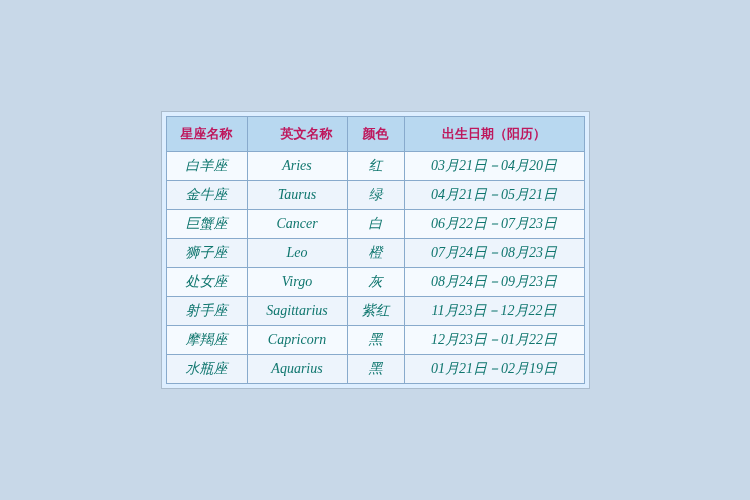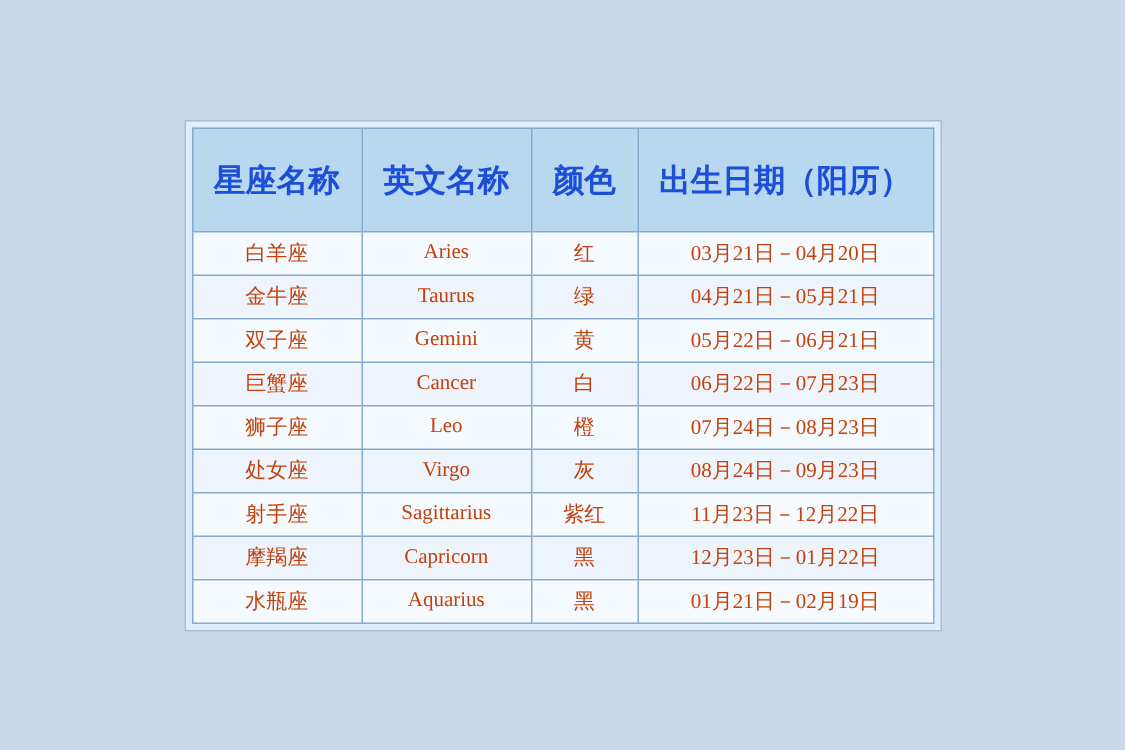--- a/index.html
+++ b/index.html
@@ -25,36 +25,37 @@
     }
 
     table {
       border-collapse: collapse;
       background-color: #f0f8ff;
     }
 
     th {
       background-color: #b8d8f0;
       border: 1px solid #88aacc;
-      padding: 20px 14px;
+      padding: 8px 14px;
       text-align: center;
-      font-size: 21px;
+      font-size: 13px;
       font-weight: bold;
-      color: #1d4ed8;
+      color: #be185d;
       white-space: nowrap;
     }
 
     td {
       border: 1px solid #88aacc;
       padding: 5px 14px;
       text-align: center;
       font-size: 14px;
-      color: #c2410c;
+      color: #0f766e;
       background-color: #f5faff;
       white-space: nowrap;
+      font-style: italic;
     }
 
     tr:nth-child(even) td {
       background-color: #edf4fc;
     }
 
     .col-chinese { min-width: 72px; }
     .col-english { min-width: 100px; text-align: right; }
     .col-color   { min-width: 48px; }
     .col-date    { min-width: 180px; }
@@ -77,26 +78,20 @@
           <td>白羊座</td>
           <td>Aries</td>
           <td>红</td>
           <td>03月21日－04月20日</td>
         </tr>
         <tr>
           <td>金牛座</td>
           <td>Taurus</td>
           <td>绿</td>
           <td>04月21日－05月21日</td>
-        </tr>
-        <tr>
-          <td>双子座</td>
-          <td>Gemini</td>
-          <td>黄</td>
-          <td>05月22日－06月21日</td>
         </tr>
         <tr>
           <td>巨蟹座</td>
           <td>Cancer</td>
           <td>白</td>
           <td>06月22日－07月23日</td>
         </tr>
         <tr>
           <td>狮子座</td>
           <td>Leo</td>

